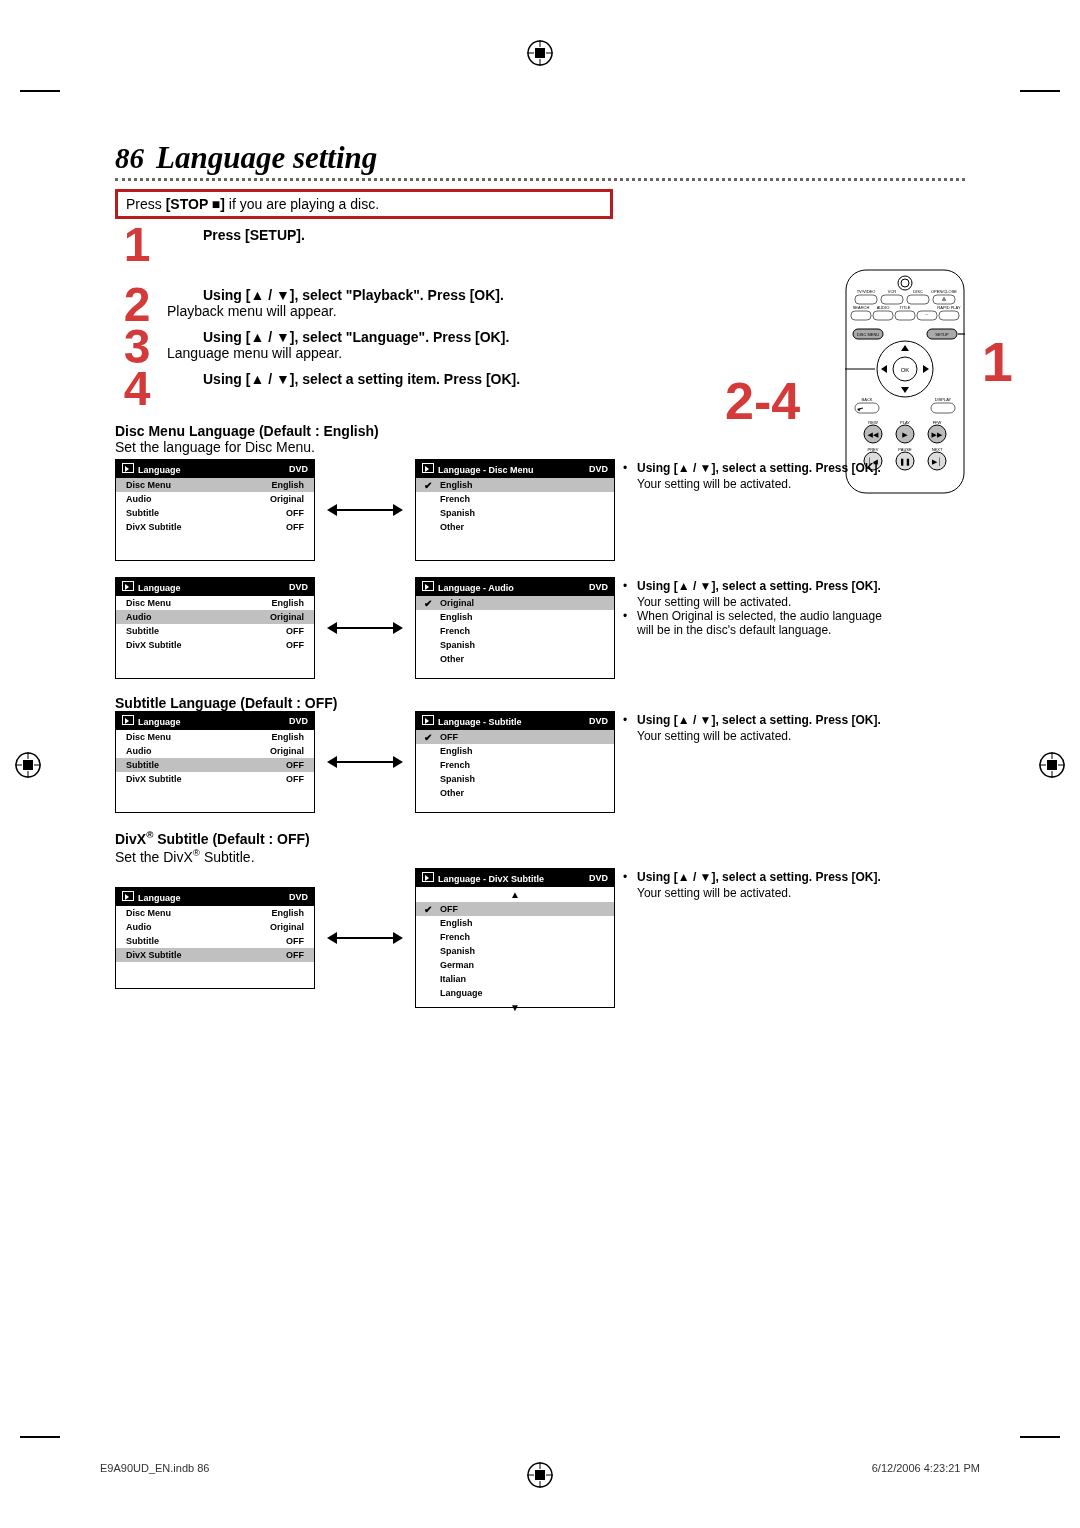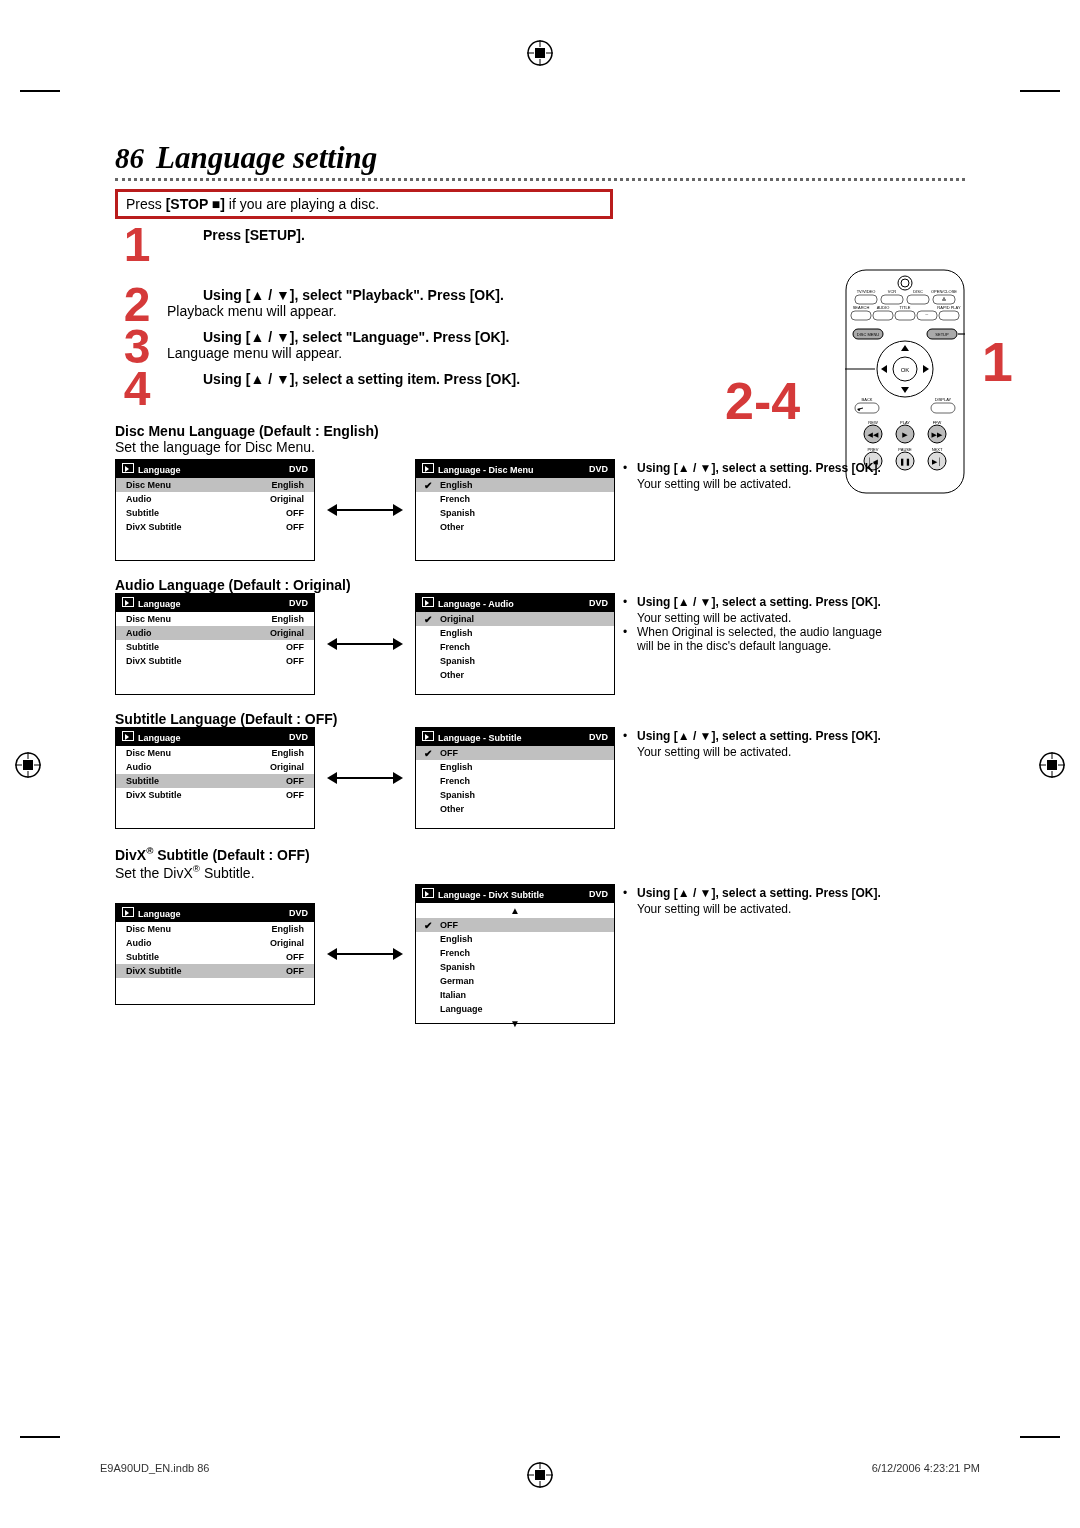--- a/index.html
+++ b/index.html
@@ -391,21 +391,20 @@
       </div>
       <div class="right-notes" style="top:2px;">
             <ul>
               <li><b>Using [▲ / ▼], select a setting. Press [OK].</b></li>
               <div style="padding-left:14px;">Your setting will be activated.</div>
             </ul>
           </div>
     </div>
   </div>
       <div class="section">
-    <div class="sec-title"><b>Audio Language (Default : Original)</b></div>
     <div style="position:relative;">
       <div class="panels">
         <div class="panel">
     <div class="panel-header">
                 <span><span class="hicon"></span>Language</span>
                 <span>DVD</span>
               </div>
     <div class="panel-body">
                 <div class="prow ">
                   <span>Disc Menu</span>

